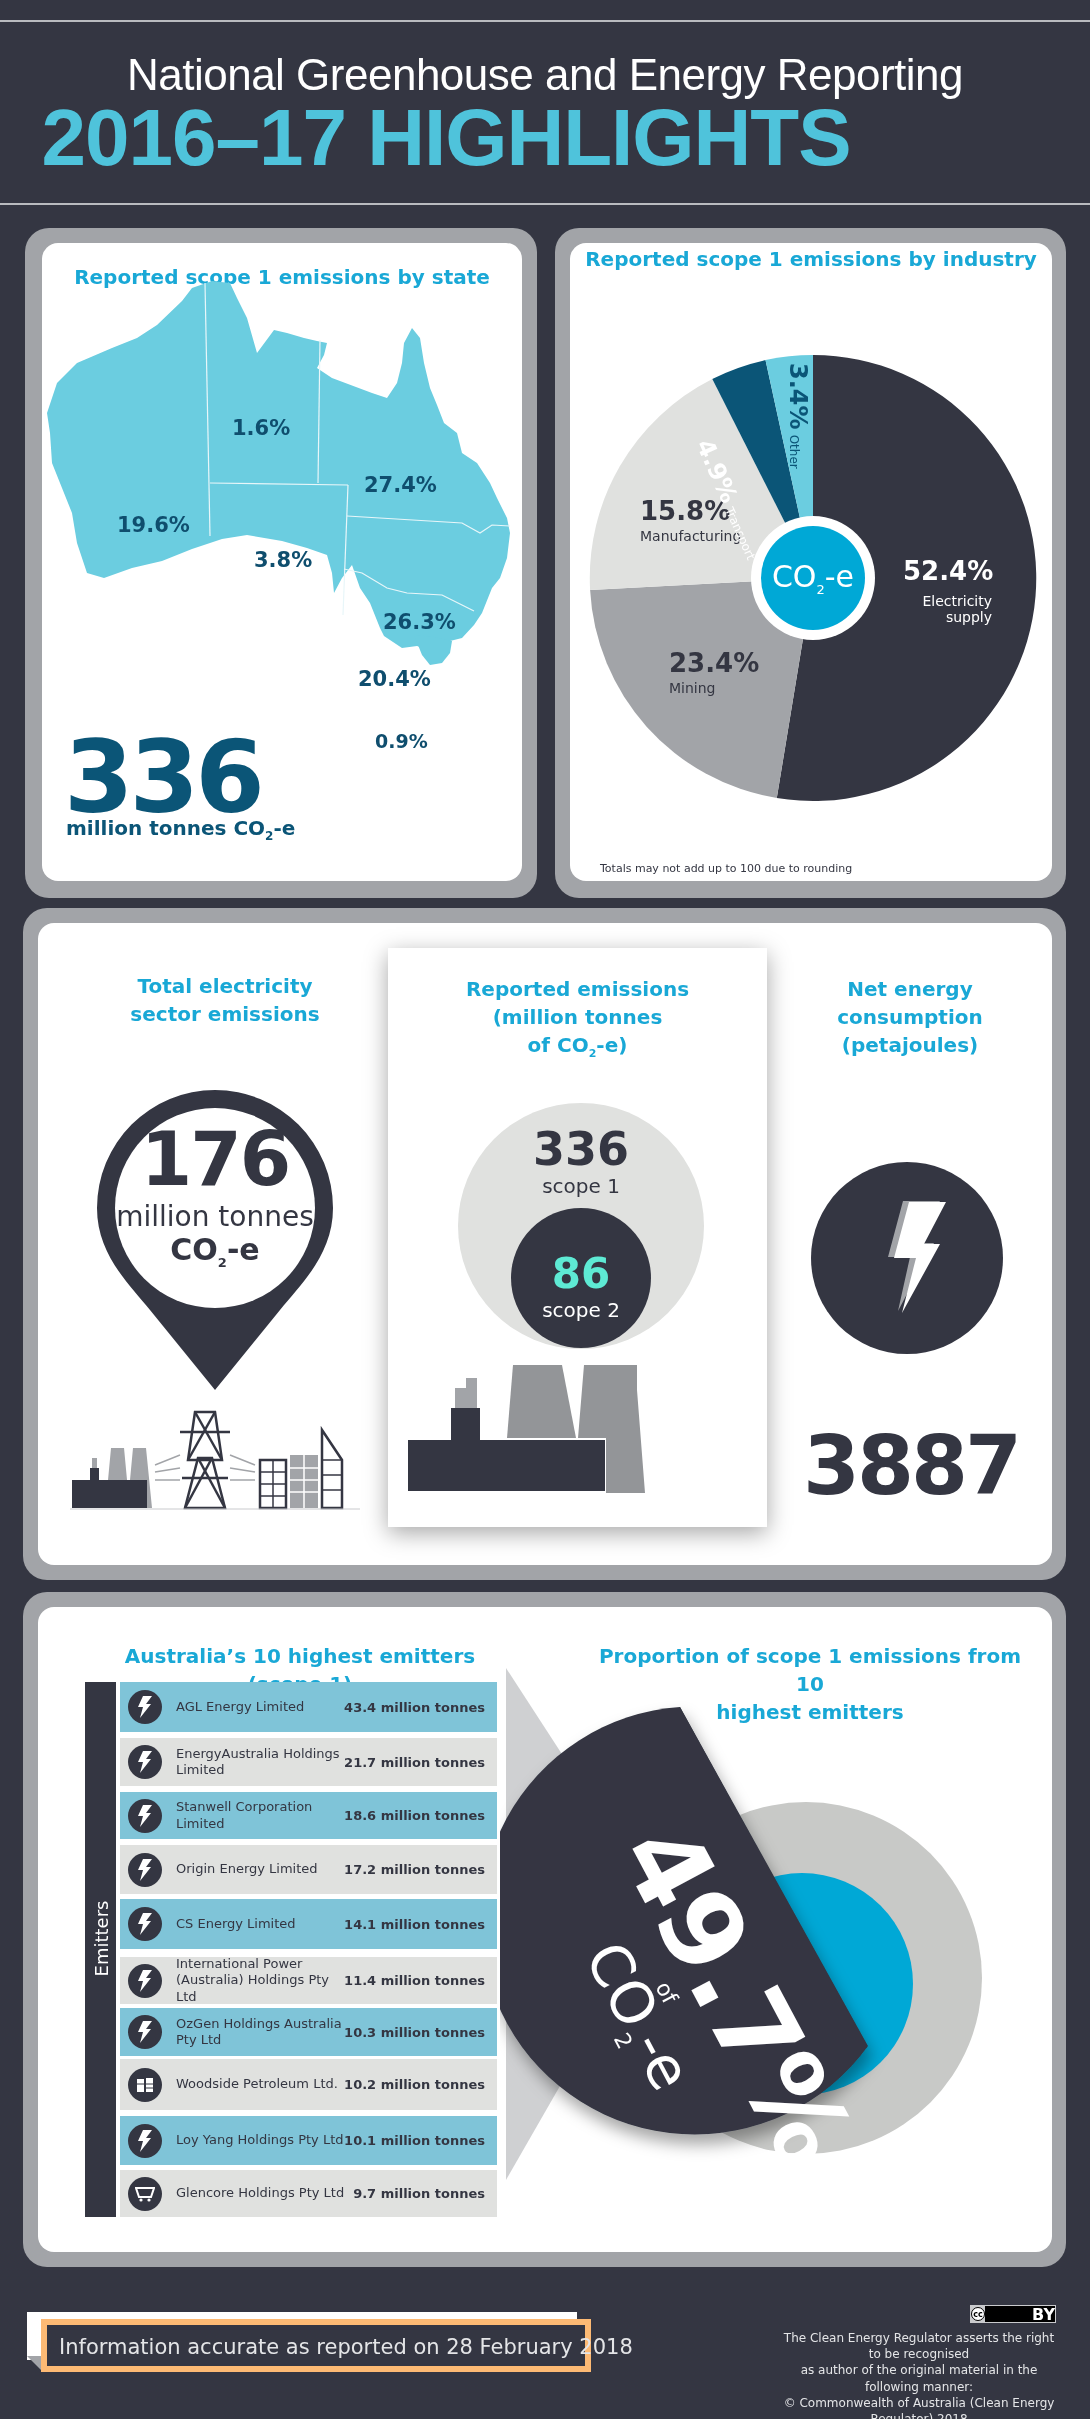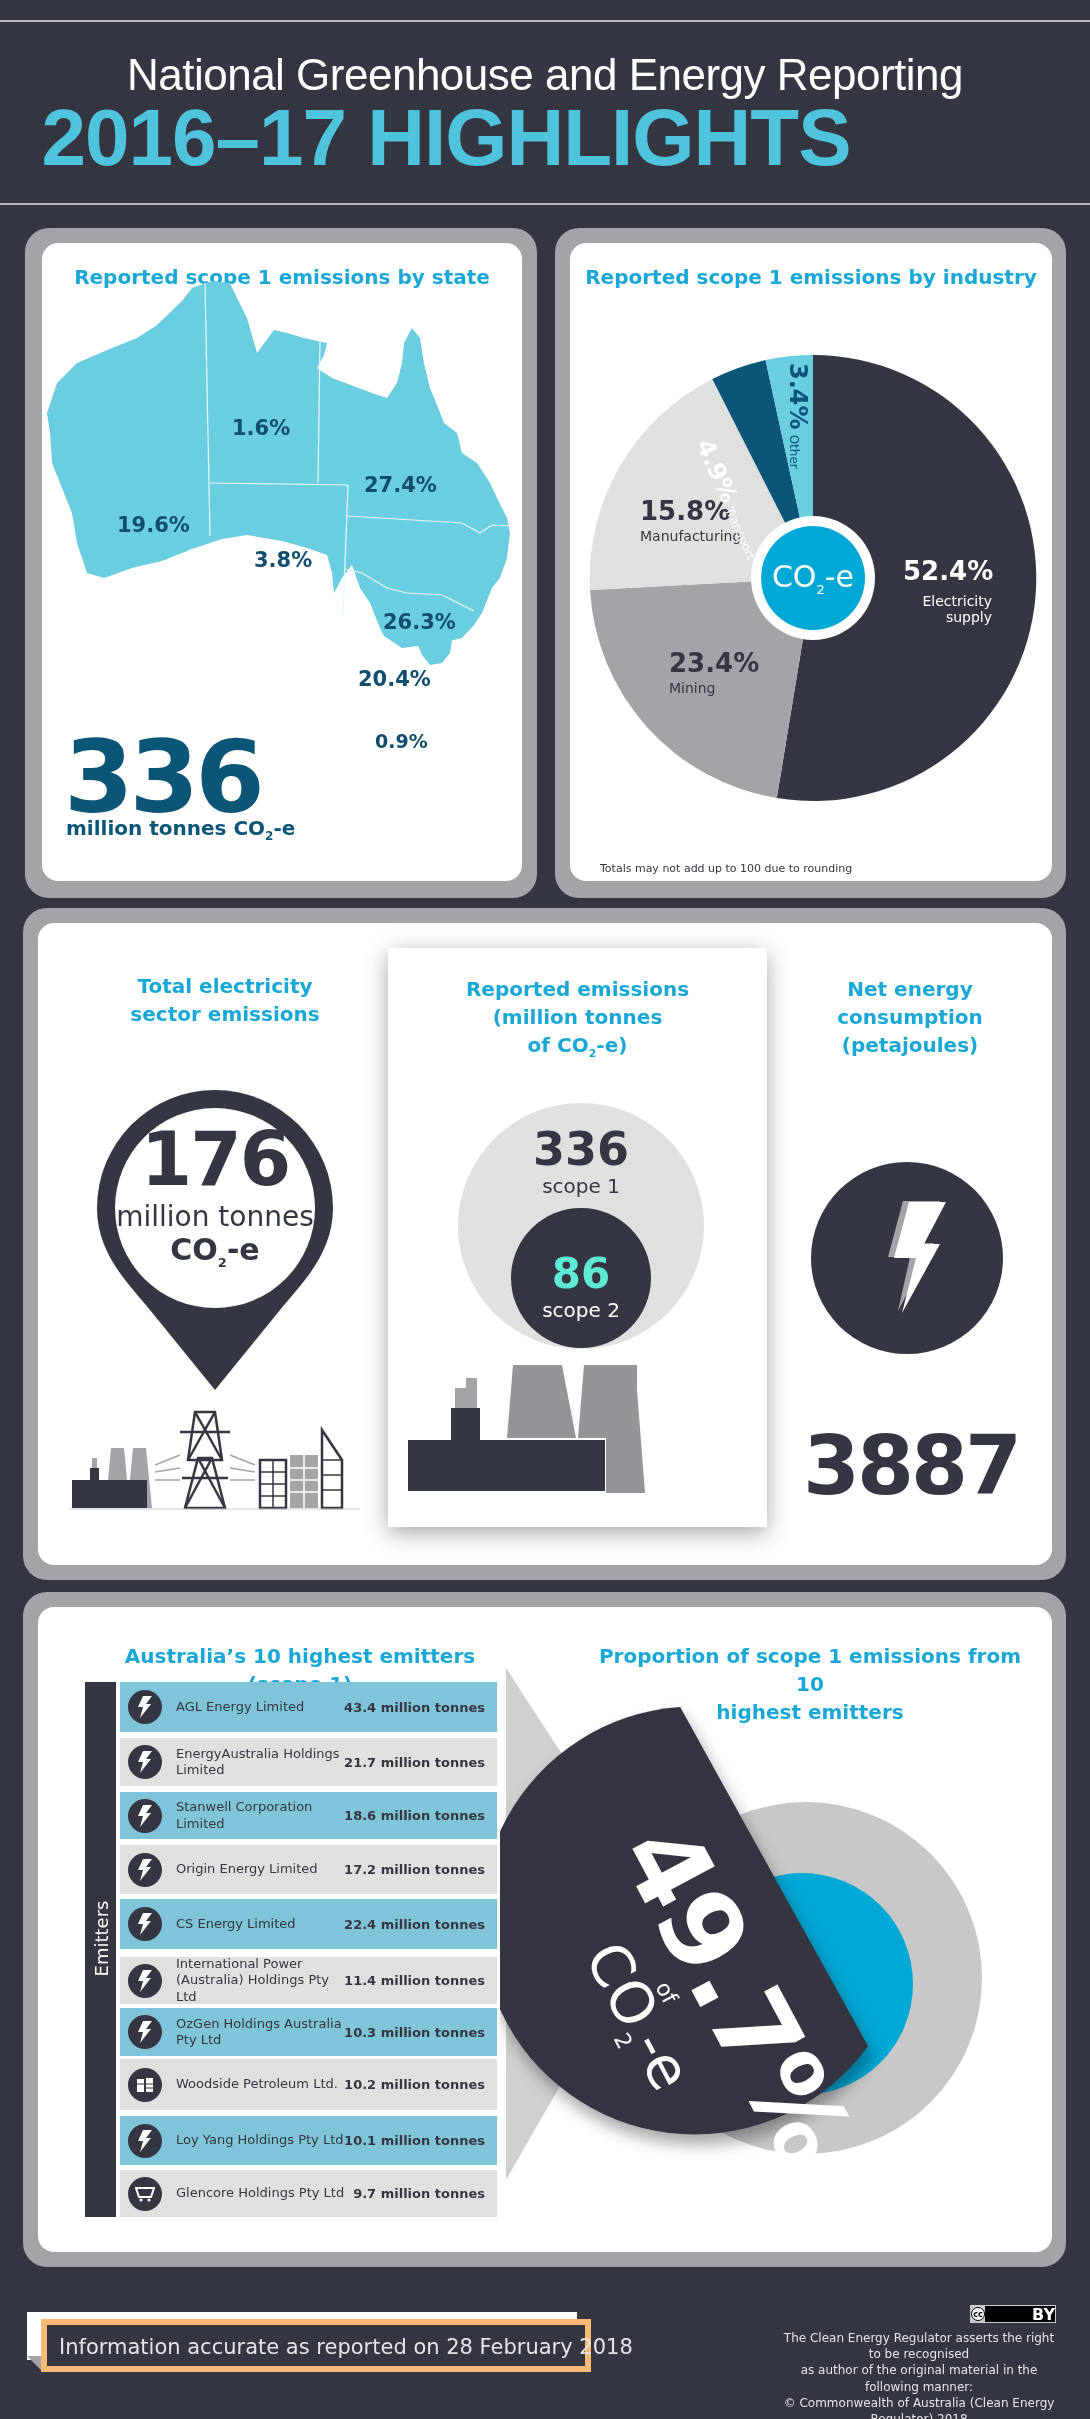--- a/index.html
+++ b/index.html
@@ -92,21 +92,21 @@
   <div class="mlabel" style="left:333px; top:487px; font-size:19px;">0.9%</div>
 
   <div class="big336" style="left:22px; top:485px;">336</div>
   <div class="big336-sub" style="left:24px; top:573px;">
     <span>million tonnes CO</span><sub style="font-size:12px;">2</sub><span>-e</span>
   </div>
 </div>
 
 <div class="card-outer" style="left:555px; top:228px; width:511px; height:670px;"></div>
 <div class="card-inner" style="left:570px; top:243px; width:482px; height:638px;">
-  <div class="ctitle" style="left:0; width:482px; top:20px;">Reported scope 1 emissions by industry</div>
+  <div class="ctitle" style="left:0; width:482px; top:2px;">Reported scope 1 emissions by industry</div>
 
   <svg class="abs" style="left:0; top:0;" width="482" height="638" viewBox="0 0 482 638">
 
     <path fill="#343642" d="M 243 335 L 243 112 A 223 223 0 1 1 206.8 555.0 Z"></path>
 
     <path fill="#a2a4a8" d="M 243 335 L 206.8 555.0 A 223 223 0 0 1 20.1 347.0 Z"></path>
 
     <path fill="#e0e1df" d="M 243 335 L 20.1 347.0 A 223 223 0 0 1 142.3 136.0 Z"></path>
 
     <path fill="#0b5577" d="M 243 335 L 142.3 136.0 A 223 223 0 0 1 195.5 117.1 Z"></path>
@@ -287,21 +287,21 @@
   <div class="em-name">Origin Energy Limited</div>
   <div class="em-val">17.2 million tonnes</div>
 </div>
 <div class="em-row blue" style="top:1899px; height:50px;">
   <div class="em-icon">
       <svg width="16" height="22" viewBox="0 0 16 22">
         <path d="M 6 0 L 15 0 L 9 8 L 14 8 L 3 22 L 6 11 L 1 11 Z" fill="#fff"></path>
       </svg>
     </div>
   <div class="em-name">CS Energy Limited</div>
-  <div class="em-val">22.4 million tonnes</div>
+  <div class="em-val">14.1 million tonnes</div>
 </div>
 <div class="em-row grey" style="top:1957px; height:47px;">
   <div class="em-icon">
       <svg width="16" height="22" viewBox="0 0 16 22">
         <path d="M 6 0 L 15 0 L 9 8 L 14 8 L 3 22 L 6 11 L 1 11 Z" fill="#fff"></path>
       </svg>
     </div>
   <div class="em-name" style="width:190px;">International Power (Australia) Holdings Pty Ltd</div>
   <div class="em-val">11.4 million tonnes</div>
 </div>

